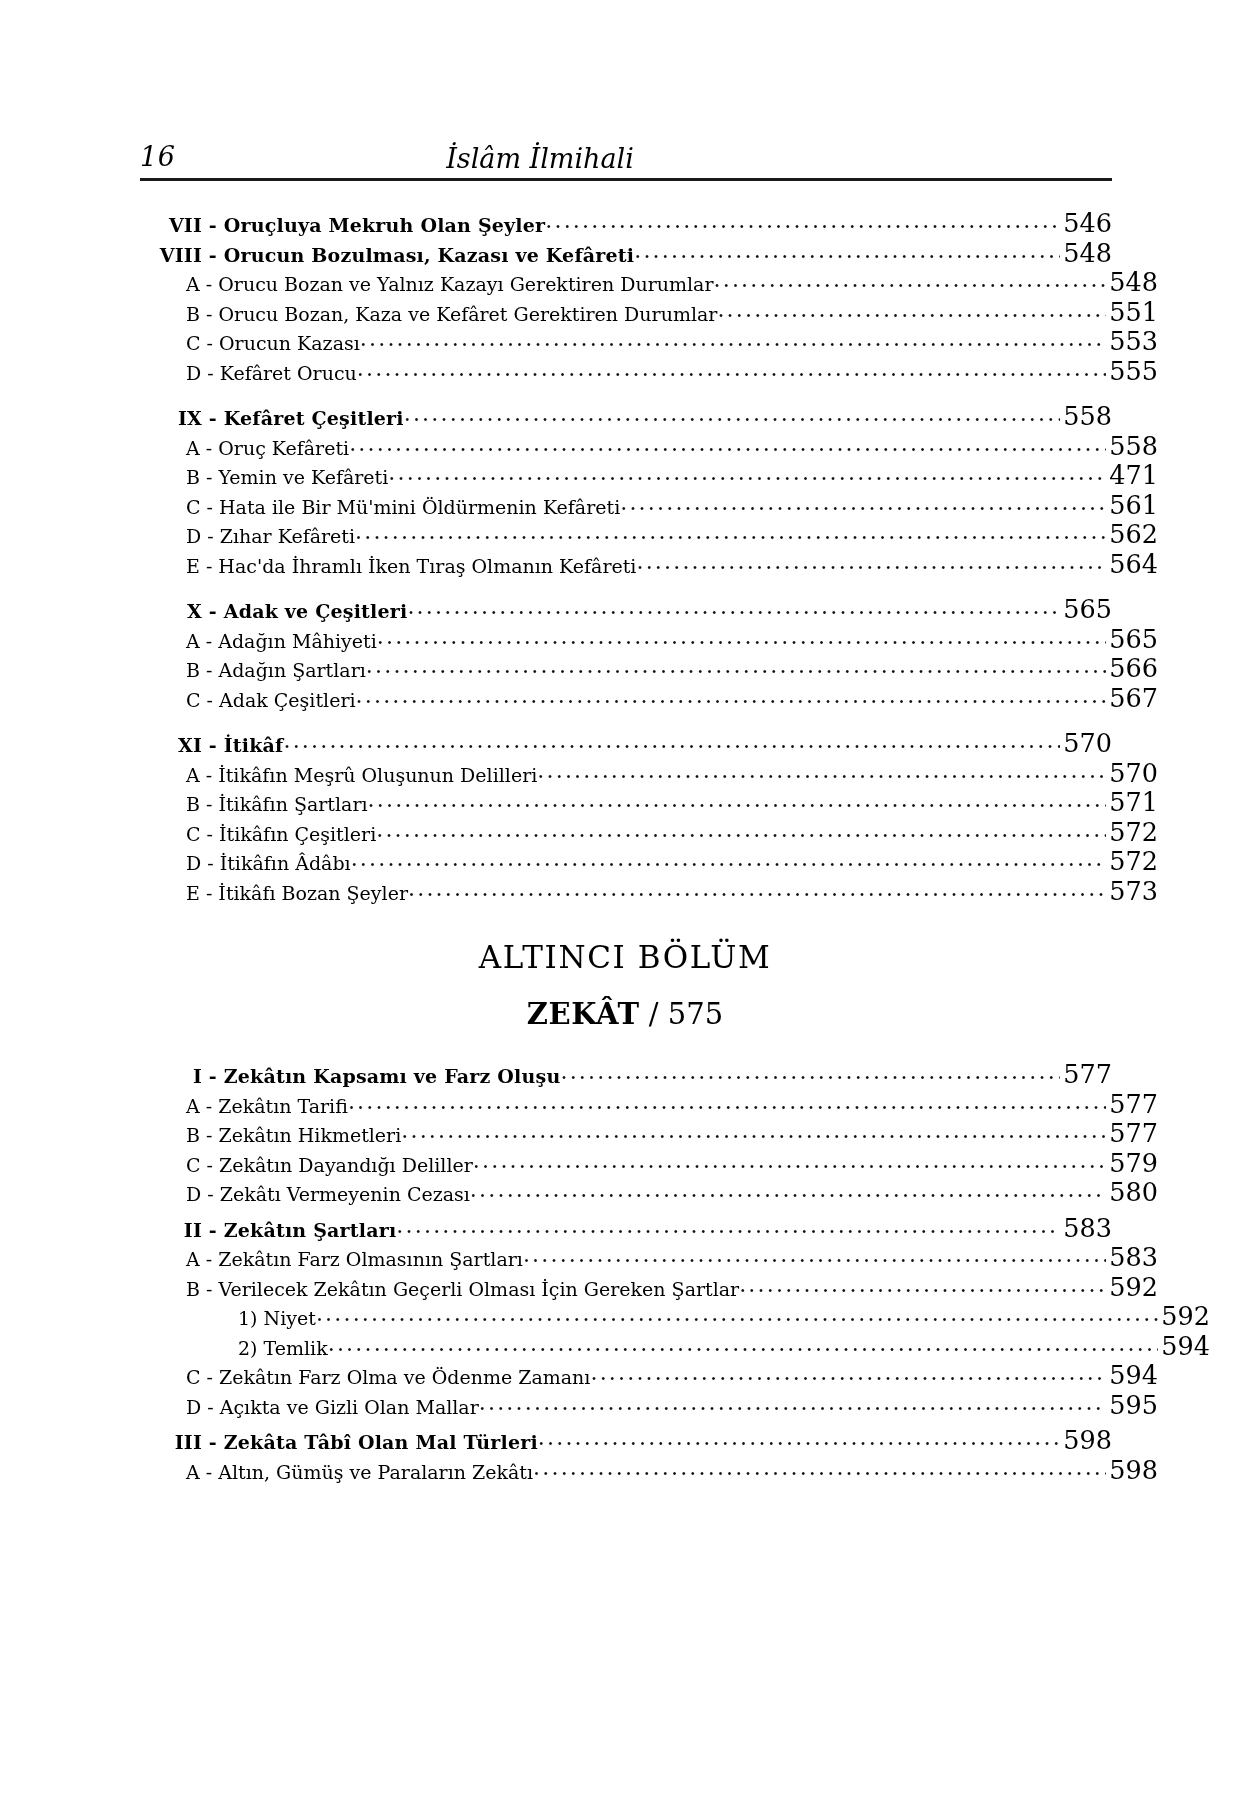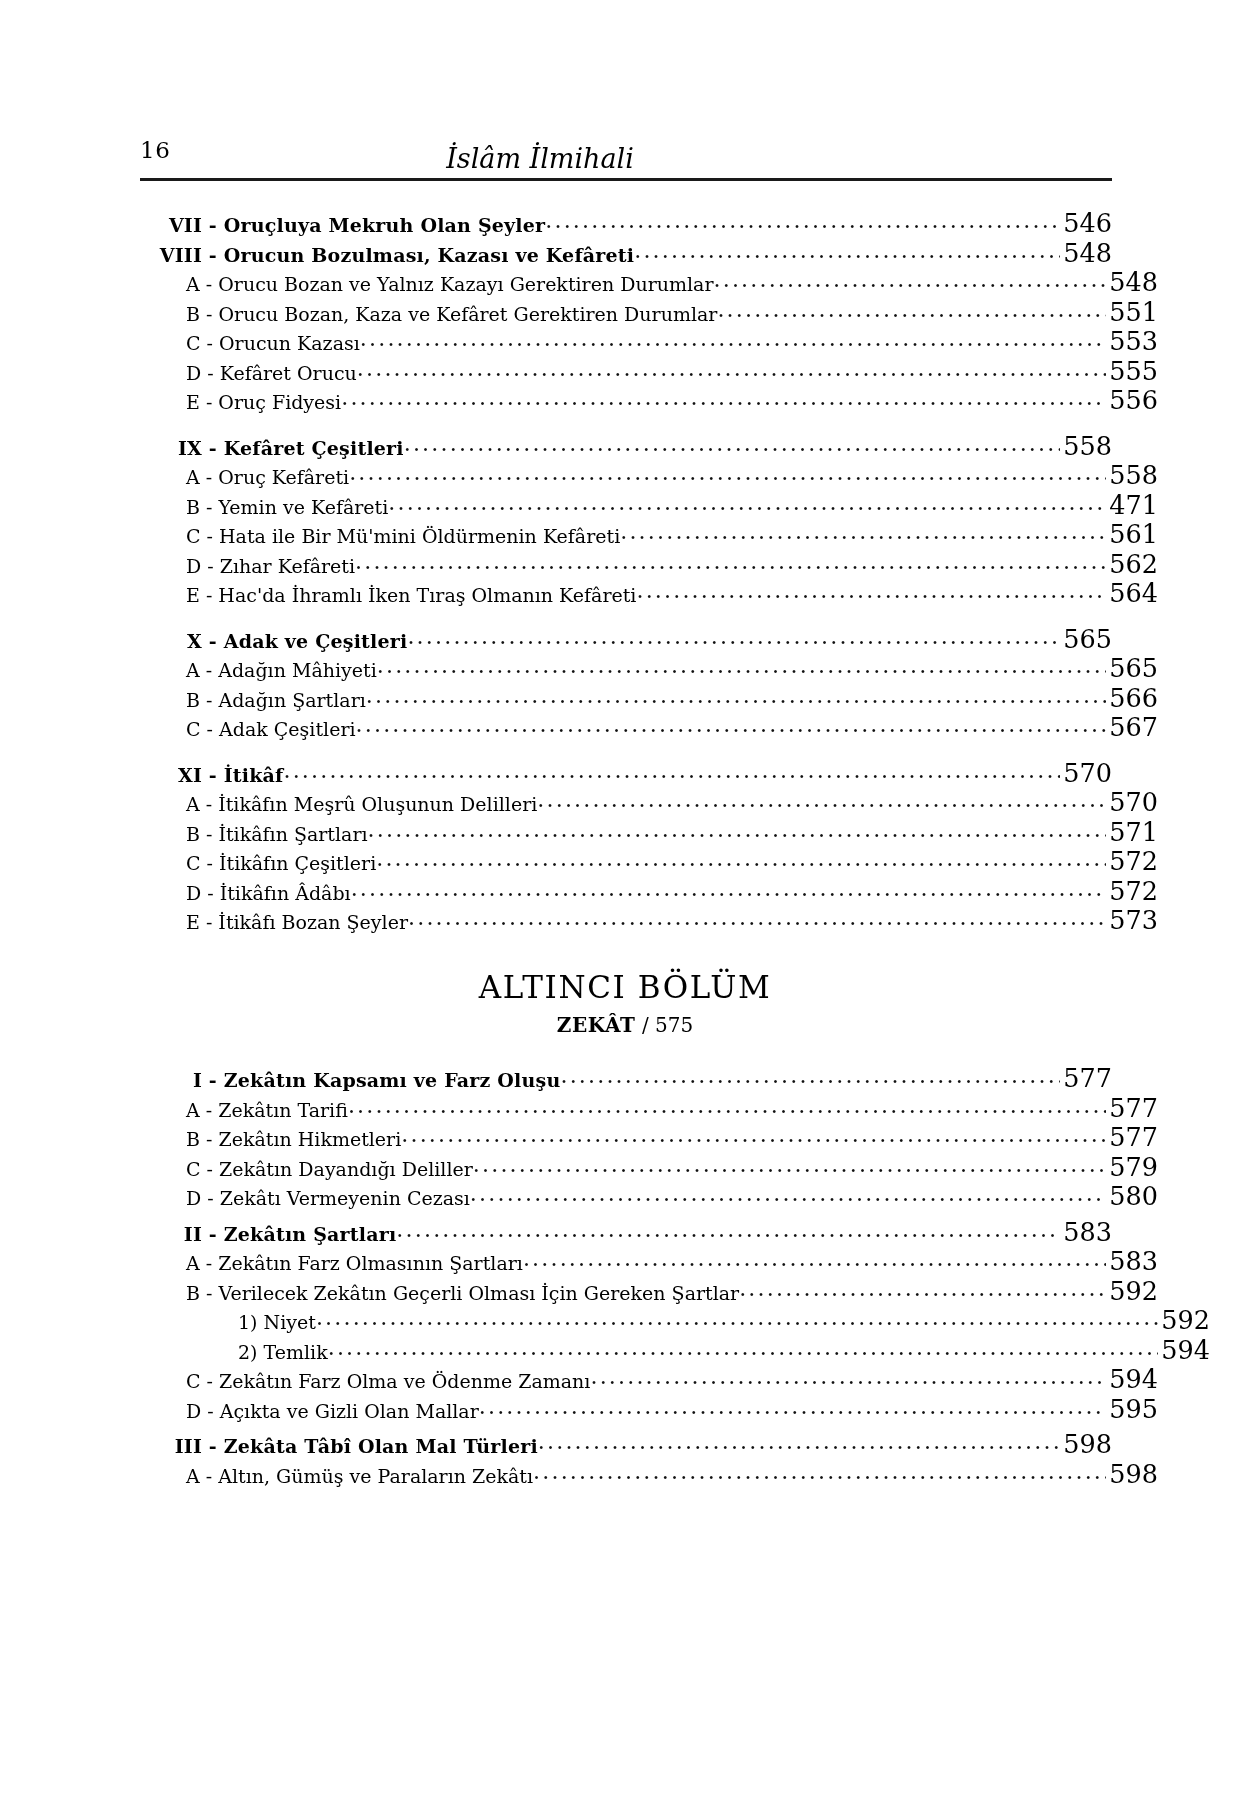--- a/index.html
+++ b/index.html
@@ -31,24 +31,25 @@
   }
 
   
   .page-header {
     position: relative;
     height: 56px;
   }
   .folio {
     position: absolute;
     left: 0;
-    bottom: 14px;
-    font-size: 23px;
+    bottom: 6px;
+    font-size: 27px;
     letter-spacing: 0.5px;
     line-height: 1;
+    font-style: italic;
   }
   .header-title {
     position: absolute;
     left: 0;
     right: 0;
     bottom: 4px;
     text-align: center;
     font-style: italic;
     font-size: 27px;
     line-height: 1;
@@ -128,23 +129,23 @@
     margin-top: 34px;
     margin-bottom: 26px;
     padding-right: 10px;
   }
   .chapter-name {
     font-size: 31px;
     letter-spacing: 1.6px;
     line-height: 1.25;
   }
   .chapter-sub {
-    font-size: 20px;
+    font-size: 29px;
     line-height: 1.5;
-    margin-top: 4px;
+    margin-top: 16px;
   }
   .chapter-sub b {
     font-weight: bold;
     letter-spacing: 0.6px;
   }
   .chapter-sub span.pg {
     font-weight: normal;
   }
 </style>
 </head>
@@ -182,25 +183,20 @@
         </div>
         <div class="entry lvl-letter">
           <span class="label"><span>C</span> - Orucun Kazası</span>
           <span class="leader"></span>
           <span class="pageno">553</span>
         </div>
         <div class="entry lvl-letter">
           <span class="label"><span>D</span> - Kefâret Orucu</span>
           <span class="leader"></span>
           <span class="pageno">555</span>
-        </div>
-        <div class="entry lvl-letter">
-          <span class="label"><span>E</span> - Oruç Fidyesi</span>
-          <span class="leader"></span>
-          <span class="pageno">556</span>
         </div>
         <div class="entry lvl-roman gap-top">
           <span class="label"><span class="num-gutter">IX</span> - Kefâret Çeşitleri</span>
           <span class="leader"></span>
           <span class="pageno">558</span>
         </div>
         <div class="entry lvl-letter">
           <span class="label"><span>A</span> - Oruç Kefâreti</span>
           <span class="leader"></span>
           <span class="pageno">558</span>

